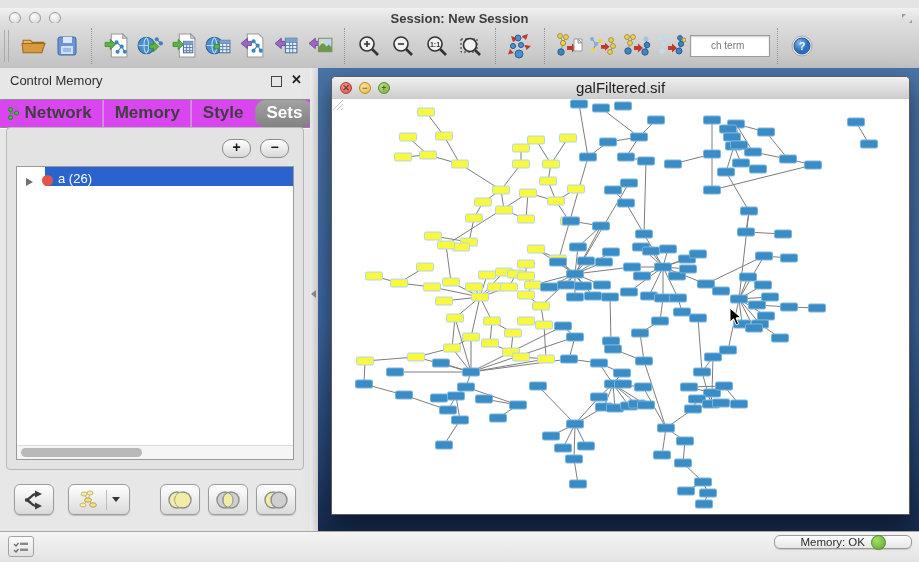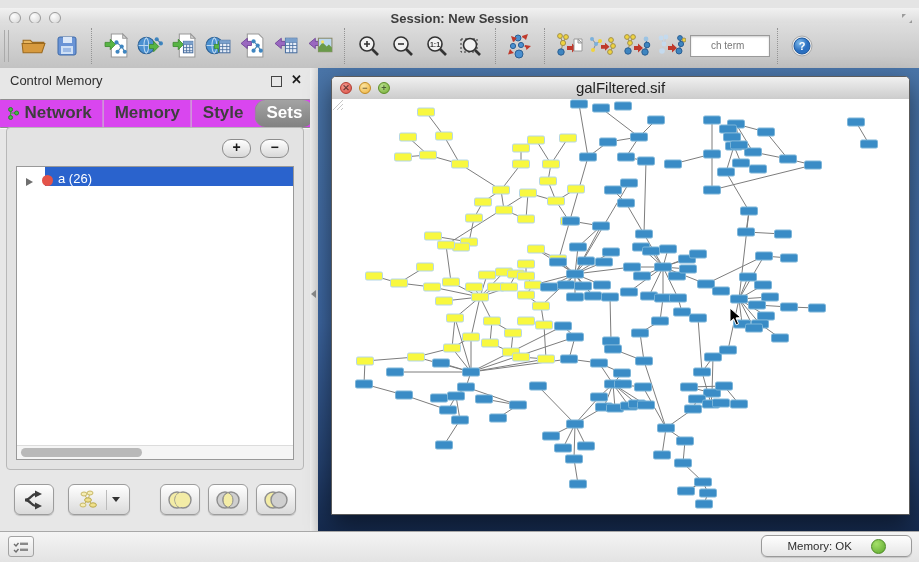--- a/index.html
+++ b/index.html
@@ -81,23 +81,23 @@
   .net-canvas{position:absolute;top:22px;left:0;right:0;bottom:0;background:#fff;overflow:hidden;}
   .net-canvas svg{position:absolute;inset:0;}
   .grip{position:absolute;right:2px;bottom:2px;width:12px;height:12px;opacity:.55;}
   .cursor{position:absolute;width:14px;height:20px;z-index:5;}
   
   .statusbar{position:absolute;bottom:0;height:30px;left:0;right:0;
     background:linear-gradient(#f4f4f4,#e3e3e3);border-top:1px solid #a8a8a8;}
   .tasks-btn{position:absolute;left:8px;top:4px;width:26px;height:21px;box-sizing:border-box;
     border:1px solid #a3a3a3;border-radius:3px;background:linear-gradient(#fcfcfc,#e2e2e2);
     display:flex;align-items:center;justify-content:center;}
-  .memory-pill{position:absolute;right:7px;top:3px;height:22px;box-sizing:border-box;
+  .memory-pill{position:absolute;right:7px;top:3px;height:14px;box-sizing:border-box;
     border:1px solid #9a9a9a;border-radius:6px;background:linear-gradient(#fefefe,#e6e6e6);
-    box-shadow:0 1px 1px rgba(0,0,0,.15);display:flex;align-items:center;gap:19px;
+    box-shadow:0 1px 1px rgba(0,0,0,.15);display:flex;align-items:center;gap:6px;
     padding:0 25px;font-size:11.5px;color:#2e2e2e;}
   .mem-dot{width:13px;height:13px;border-radius:50%;background:radial-gradient(circle at 35% 30%,#a5e06a,#5da82e);border:1px solid #4c8a24;}
 </style>
 </head>
 <body>
 
 <div class="titlebar">
   <div class="traffic">
     <div class="dot"></div>
     <div class="dot"></div>

